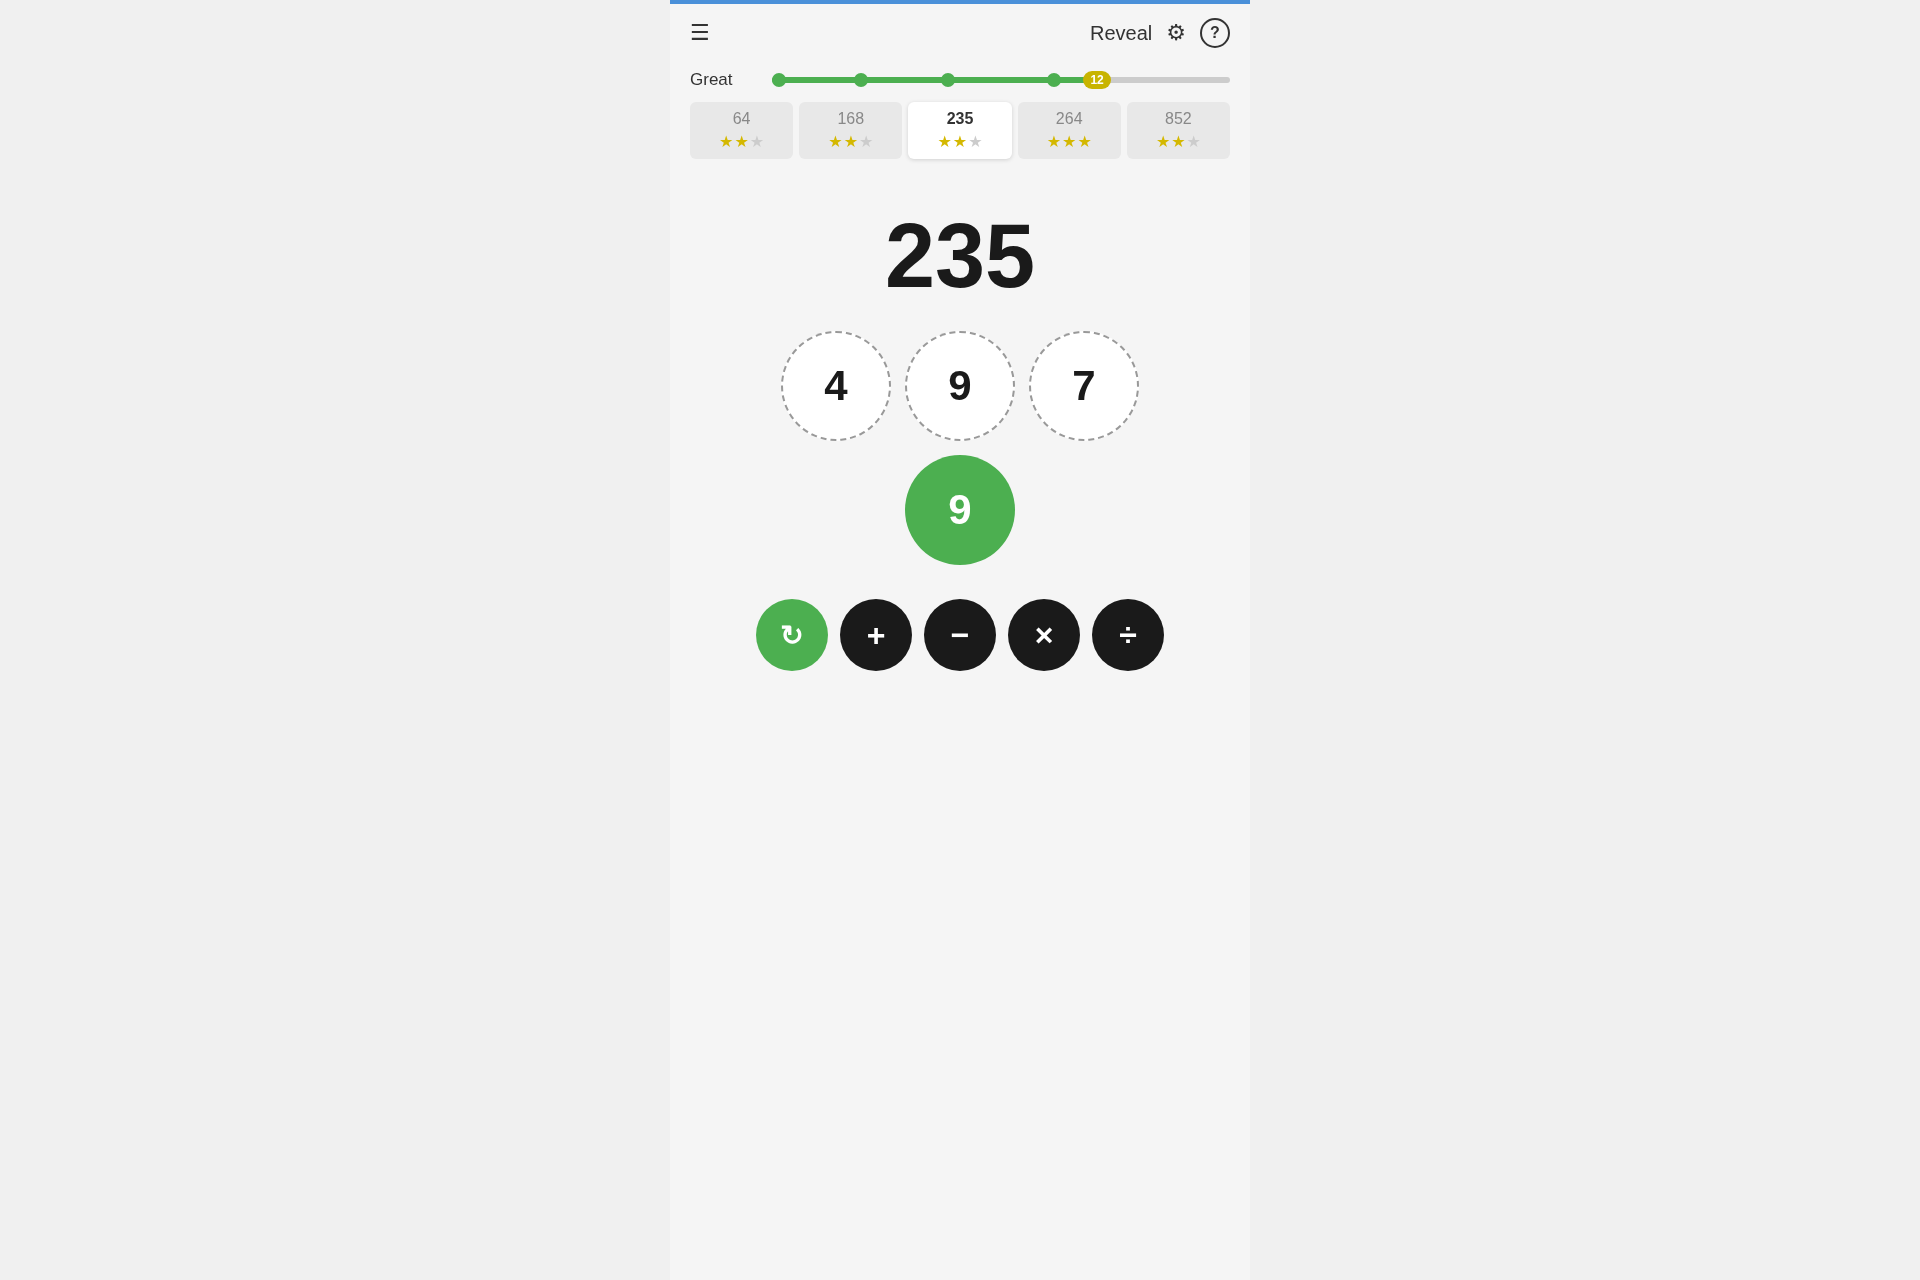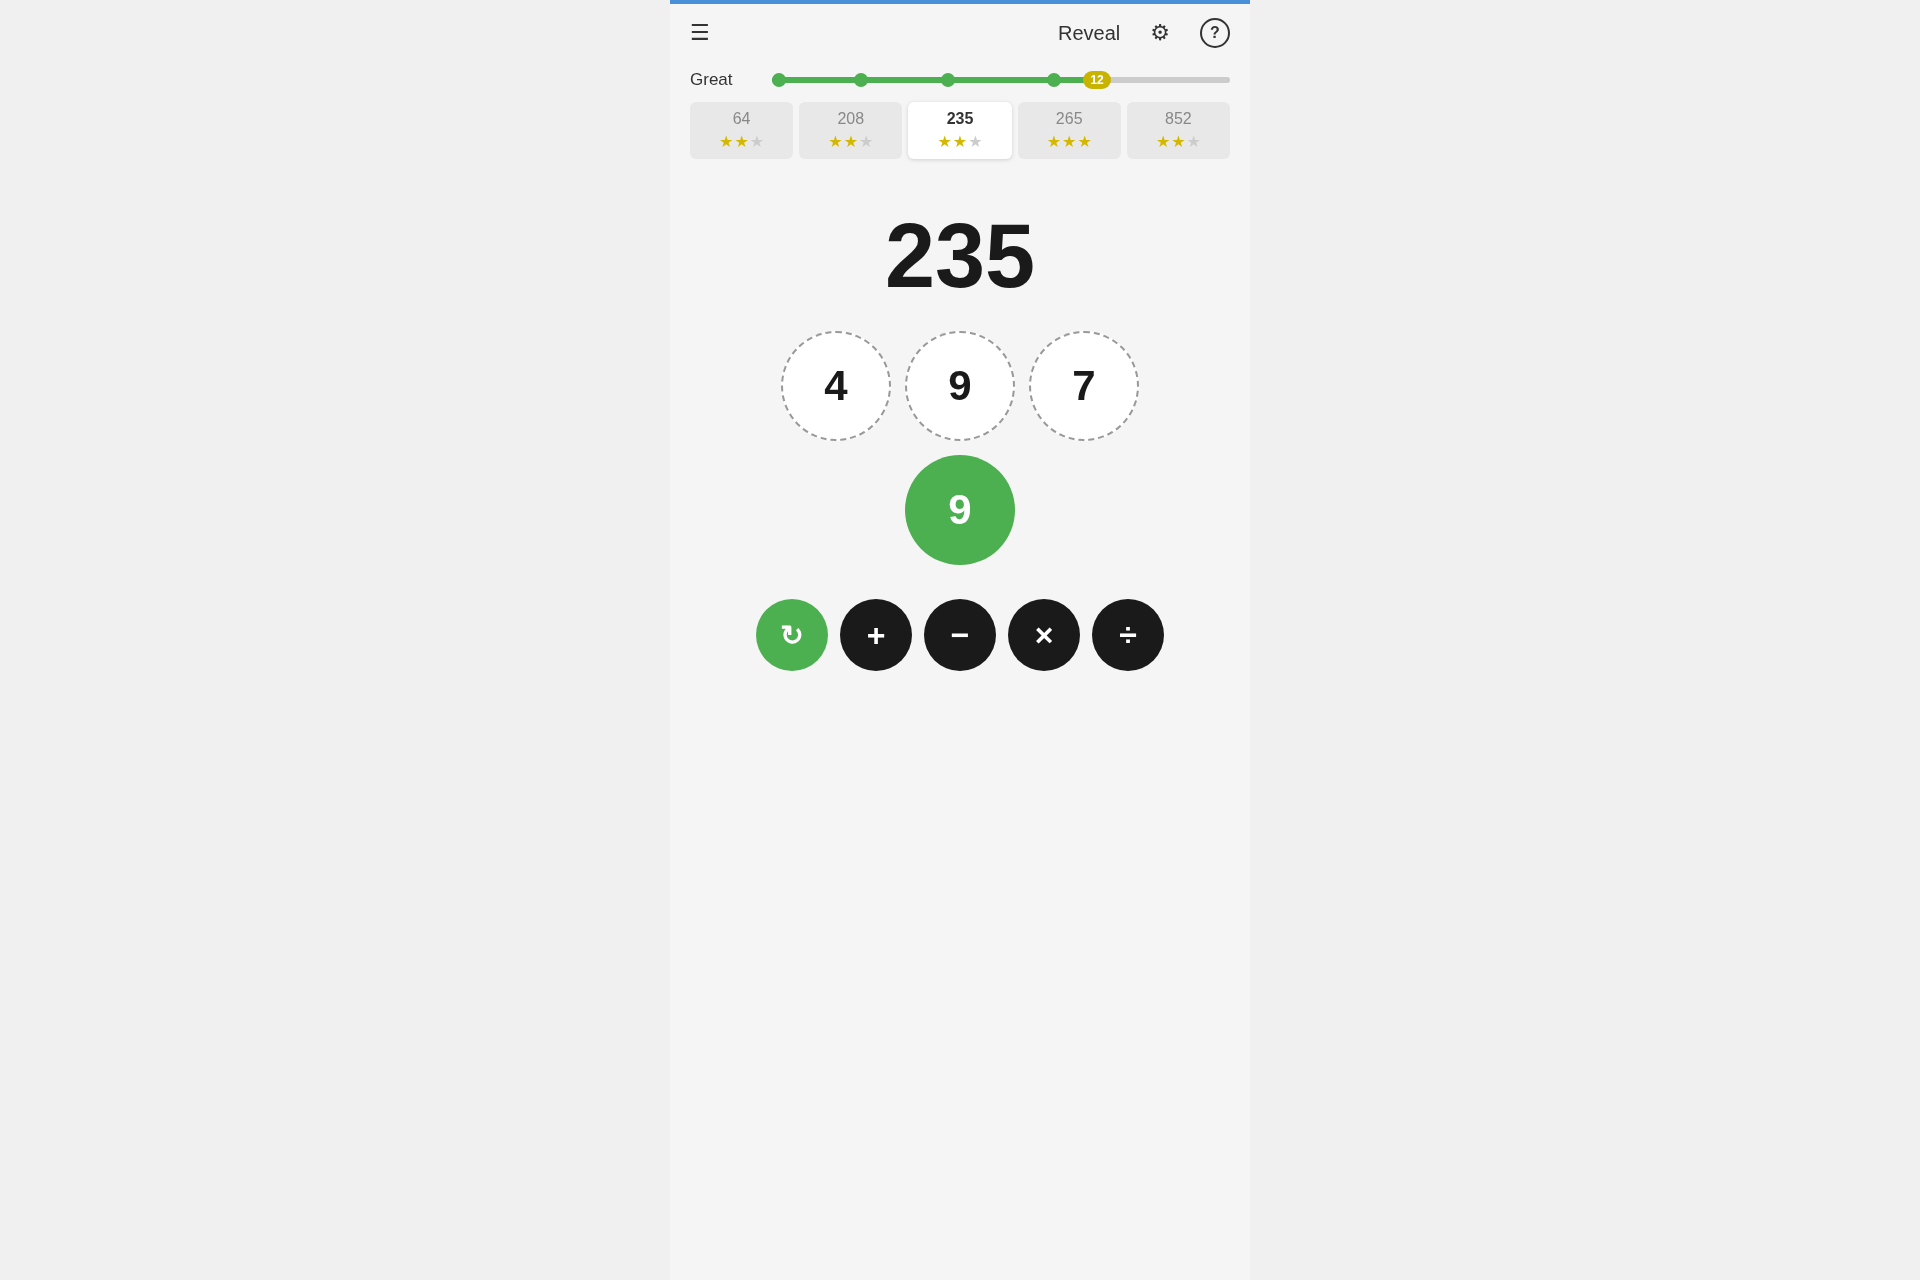--- a/index.html
+++ b/index.html
@@ -41,21 +41,21 @@
     .hamburger-icon {
       font-size: 22px;
       cursor: pointer;
       color: #333;
       line-height: 1;
     }
 
     .header-right {
       display: flex;
       align-items: center;
-      gap: 30px;
+      gap: 14px;
     }
 
     .reveal-label {
       font-size: 20px;
       color: #333;
       font-weight: 400;
     }
 
     .gear-icon, .help-icon {
       font-size: 22px;
@@ -344,39 +344,39 @@
       <div class="score-card">
         <span class="score-card-number">64</span>
         <div class="stars">
           <span class="star filled">★</span>
           <span class="star filled">★</span>
           <span class="star empty">★</span>
         </div>
       </div>
 
       <div class="score-card">
-        <span class="score-card-number">208</span>
+        <span class="score-card-number">168</span>
         <div class="stars">
           <span class="star filled">★</span>
           <span class="star filled">★</span>
           <span class="star empty">★</span>
         </div>
       </div>
 
       <div class="score-card active">
         <span class="score-card-number">235</span>
         <div class="stars">
           <span class="star filled">★</span>
           <span class="star filled">★</span>
           <span class="star empty">★</span>
         </div>
       </div>
 
       <div class="score-card">
-        <span class="score-card-number">265</span>
+        <span class="score-card-number">264</span>
         <div class="stars">
           <span class="star filled">★</span>
           <span class="star filled">★</span>
           <span class="star filled">★</span>
         </div>
       </div>
 
       <div class="score-card">
         <span class="score-card-number">852</span>
         <div class="stars">

